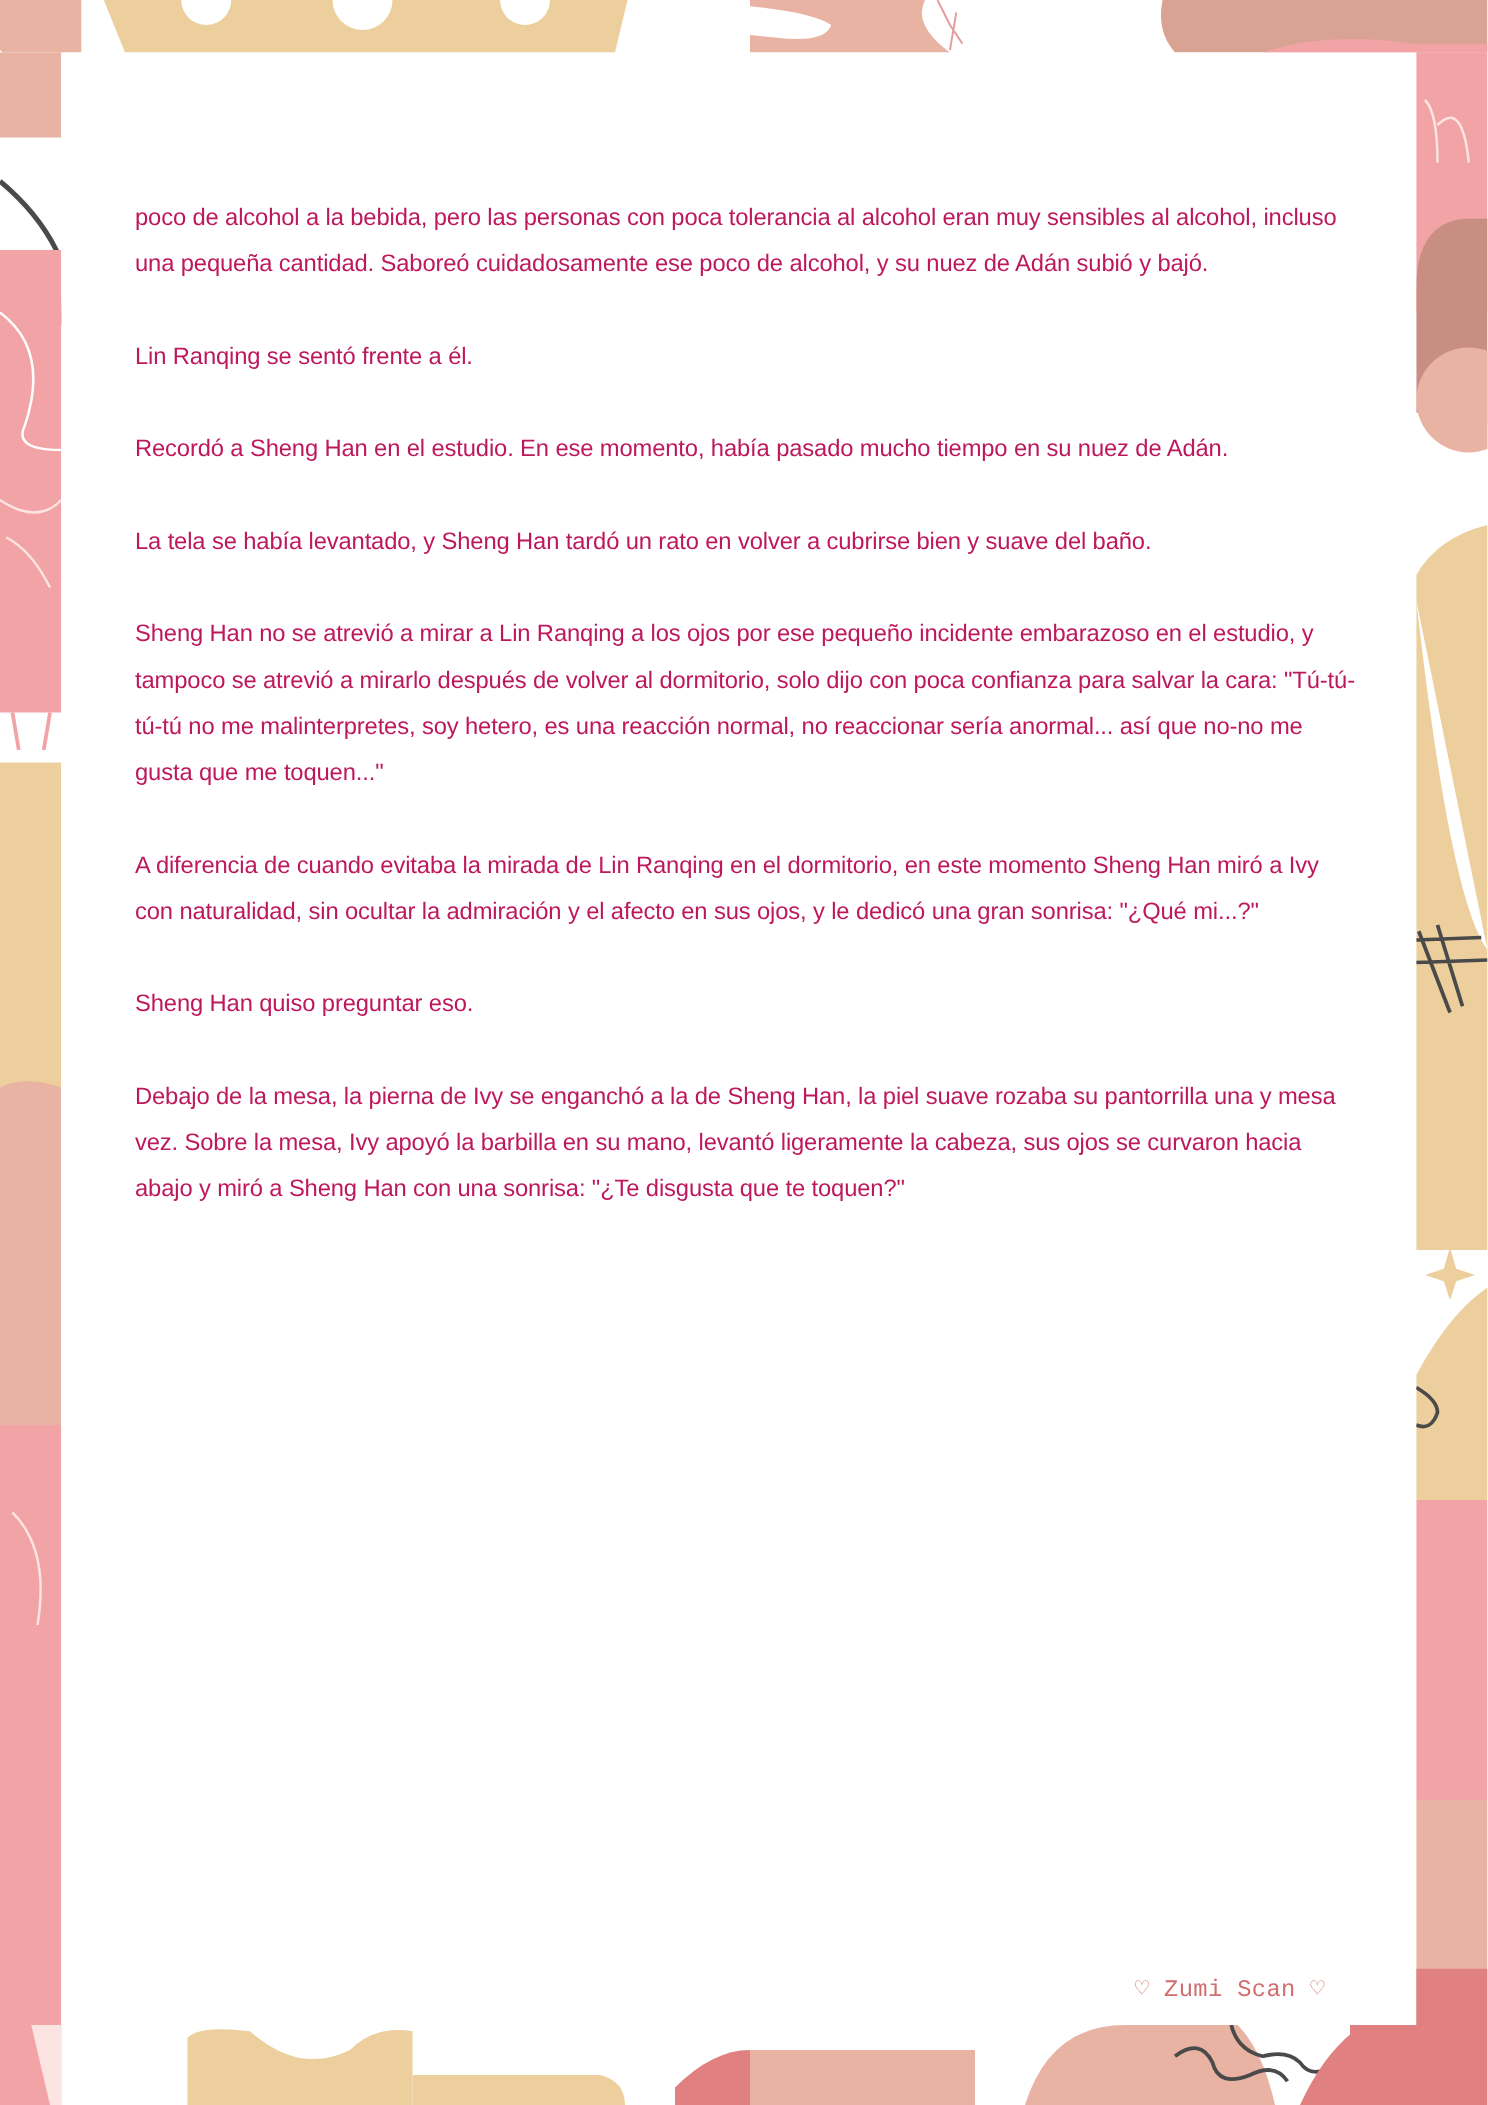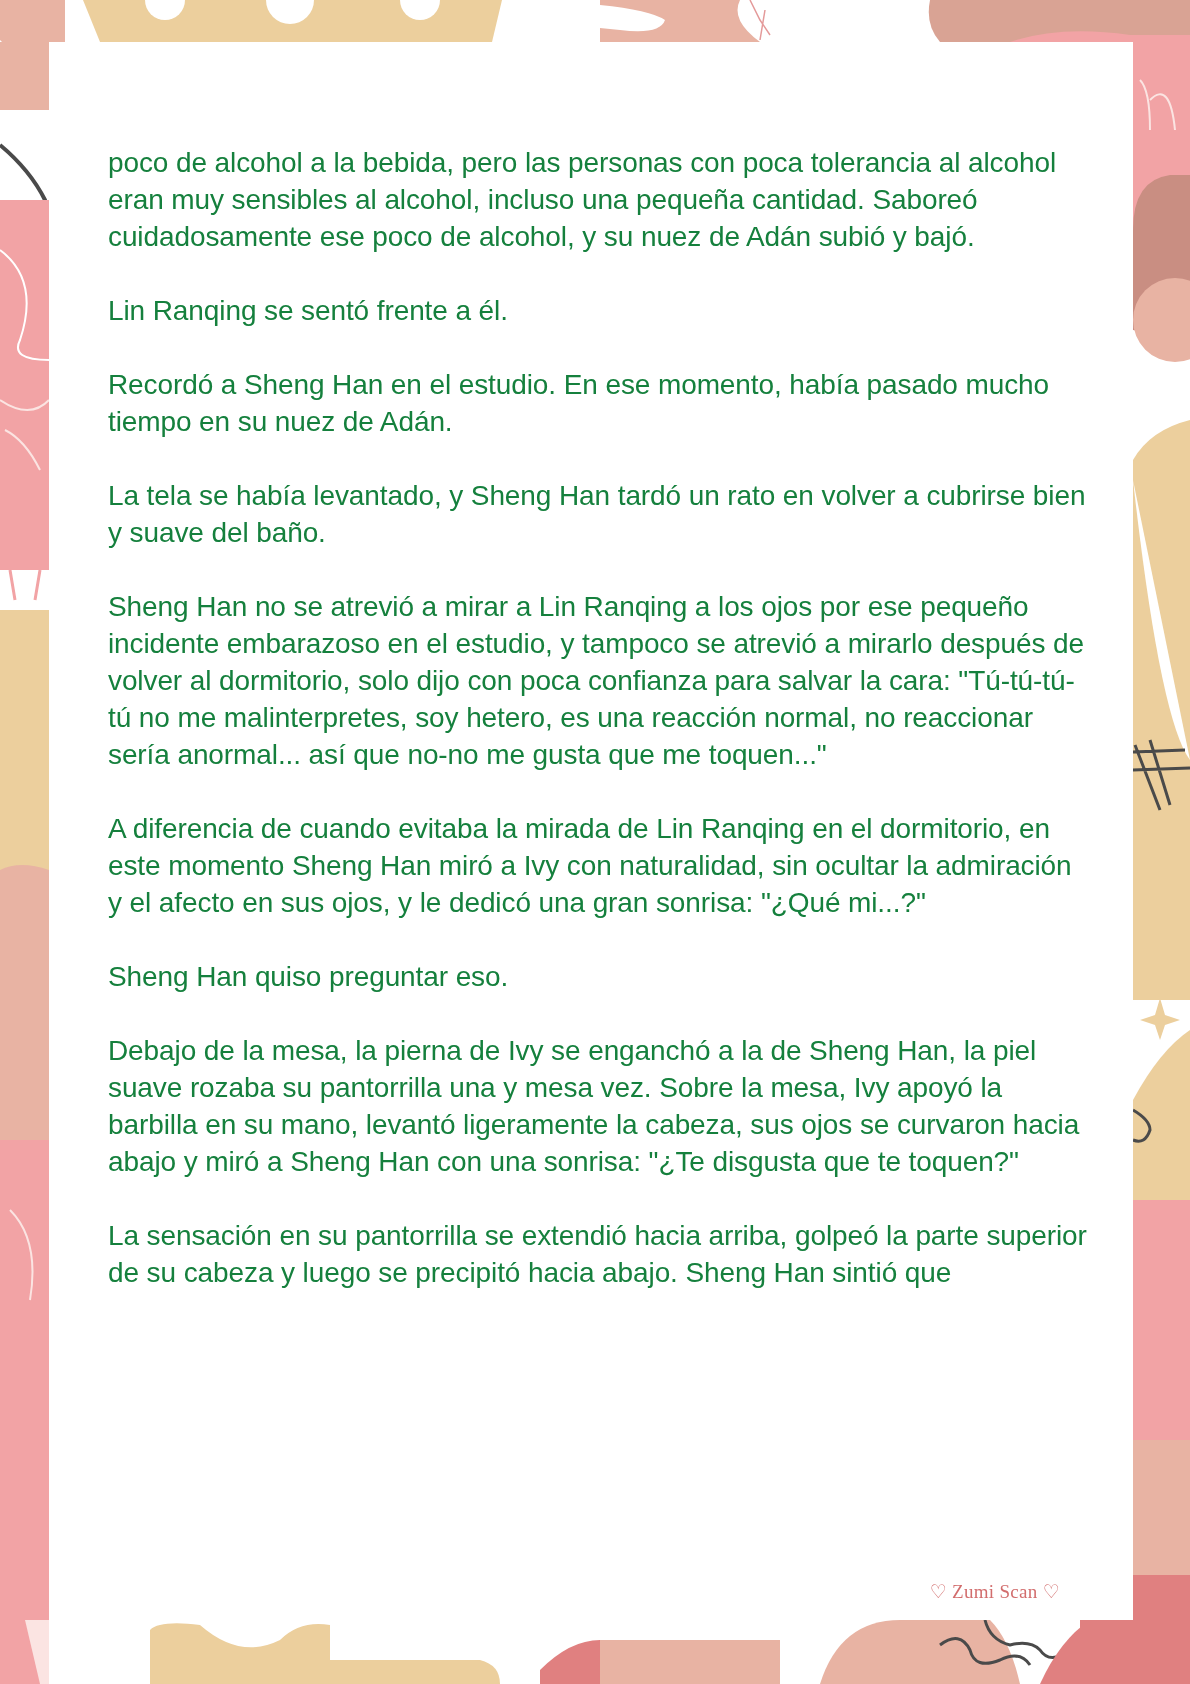--- a/index.html
+++ b/index.html
@@ -7,27 +7,27 @@
     width: 1190px; height: 1684px; position: relative; overflow: hidden;
     background: #ffffff;
     font-family: "Liberation Sans", "DejaVu Sans", sans-serif;
   }
   .border-layer { position: absolute; inset: 0; z-index: 0; }
   .page {
     position: absolute; left: 49px; top: 42px; width: 1084px; height: 1578px;
     background: #ffffff; z-index: 1;
   }
   .text-block {
-    position: absolute; left: 59px; top: 102px; width: 980px;
-    font-size: 28px; line-height: 37px; color: #15803d; letter-spacing: -0.1px;
+    position: absolute; left: 59px; top: 114px; width: 980px;
+    font-size: 19px; line-height: 37px; color: #be185d; letter-spacing: -0.1px;
   }
   .text-block p { margin: 0 0 37px 0; white-space: normal; }
   .watermark {
     position: absolute; right: 130px; top: 1580px; z-index: 2;
-    font-family: Liberation Serif, serif; font-size: 19px; color: #d26d6d; letter-spacing: 0.3px;
+    font-family: Liberation Mono, monospace; font-size: 19px; color: #d26d6d; letter-spacing: 0.3px;
   }
 </style>
 </head>
 <body>
 
 <div class="border-layer">
   <svg width="1190" height="1684" viewBox="0 0 1190 1684" xmlns="http://www.w3.org/2000/svg">
 
     <path d="M0 0 H65 V42 H0 Z" fill="#e8b3a3"></path>
     <path d="M10 50 Q30 70 20 95 L0 100 V40 Z" fill="#ffffff"></path>
@@ -81,17 +81,16 @@
 <div class="page">
   <div class="text-block">
     <p>poco de alcohol a la bebida, pero las personas con poca tolerancia al alcohol eran muy sensibles al alcohol, incluso una pequeña cantidad. Saboreó cuidadosamente ese poco de alcohol, y su nuez de Adán subió y bajó.</p>
     <p>Lin Ranqing se sentó frente a él.</p>
     <p>Recordó a Sheng Han en el estudio. En ese momento, había pasado mucho tiempo en su nuez de Adán.</p>
     <p>La tela se había levantado, y Sheng Han tardó un rato en volver a cubrirse bien y suave del baño.</p>
     <p>Sheng Han no se atrevió a mirar a Lin Ranqing a los ojos por ese pequeño incidente embarazoso en el estudio, y tampoco se atrevió a mirarlo después de volver al dormitorio, solo dijo con poca confianza para salvar la cara: "Tú-tú-tú-tú no me malinterpretes, soy hetero, es una reacción normal, no reaccionar sería anormal... así que no-no me gusta que me toquen..."</p>
     <p>A diferencia de cuando evitaba la mirada de Lin Ranqing en el dormitorio, en este momento Sheng Han miró a Ivy con naturalidad, sin ocultar la admiración y el afecto en sus ojos, y le dedicó una gran sonrisa: "¿Qué mi...?"</p>
     <p>Sheng Han quiso preguntar eso.</p>
     <p>Debajo de la mesa, la pierna de Ivy se enganchó a la de Sheng Han, la piel suave rozaba su pantorrilla una y mesa vez. Sobre la mesa, Ivy apoyó la barbilla en su mano, levantó ligeramente la cabeza, sus ojos se curvaron hacia abajo y miró a Sheng Han con una sonrisa: "¿Te disgusta que te toquen?"</p>
-    <p>La sensación en su pantorrilla se extendió hacia arriba, golpeó la parte superior de su cabeza y luego se precipitó hacia abajo. Sheng Han sintió que</p>
   </div>
 </div>
 
 <div class="watermark">♡ Zumi Scan ♡</div>
 
 </body></html>

